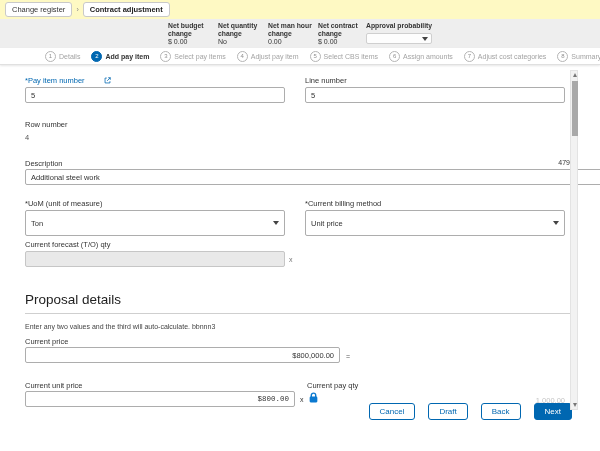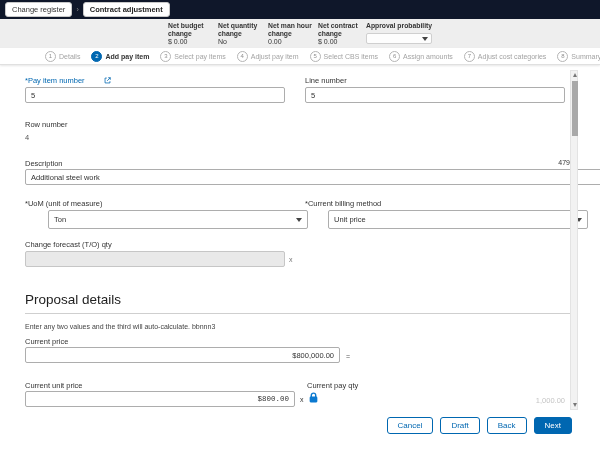--- a/index.html
+++ b/index.html
@@ -2,21 +2,21 @@
 <html><head>
 <meta charset="utf-8">
 <style>
   html,body{margin:0;padding:0;}
   body{
     width:600px;height:451px;position:relative;overflow:hidden;
     background:#ffffff;color:#333;
     font-family:"Liberation Sans", sans-serif;font-size:8px;
   }
   
-  .topbar{position:absolute;top:0;left:0;right:0;height:19px;background:#0f172a;
+  .topbar{position:absolute;top:0;left:0;right:0;height:19px;background:#fef9c3;
     display:flex;align-items:center;gap:4px;padding-left:5px;}
   .chip{border:1px solid #c9c9c9;border-radius:3px;background:#fff;
     padding:2px 6px;font-size:7.5px;color:#333;white-space:nowrap;cursor:pointer;}
   .chip.bold{font-weight:bold;color:#222;}
   .crumb-sep{color:#888;font-size:7px;}
   
   .metricsbar{position:absolute;top:19px;left:0;right:0;height:29px;
     background:#eeeeee;border-bottom:1px solid #dcdcdc;}
   .metric{position:absolute;top:3px;width:48px;}
   .metric-label{font-weight:bold;font-size:6.8px;color:#333;line-height:1.18;height:14px;}
@@ -40,32 +40,32 @@
   .step.active .step-label{color:#333;font-weight:bold;}
   
   .lbl{position:absolute;font-size:7.5px;color:#333;white-space:nowrap;}
   .lbl.link{color:#0067b1;cursor:pointer;display:flex;align-items:center;gap:19px;}
   .val-static{position:absolute;font-size:7.5px;color:#555;}
   input.box{position:absolute;border:1px solid #adadad;border-radius:2px;height:16px;
     box-sizing:border-box;font-size:7.5px;padding:0 5px;color:#333;background:#fff;
     font-family:"Liberation Sans", sans-serif;}
   input.box.right{text-align:right;}
   input.box.disabled{background:#e9e9e9;border-color:#c6c6c6;}
-  .dropdown{position:absolute;border:1px solid #adadad;border-radius:2px;height:19px;
+  .dropdown{position:absolute;border:1px solid #adadad;border-radius:2px;height:26px;
     box-sizing:border-box;display:flex;align-items:center;justify-content:space-between;
-    padding:0 5px;font-size:7.5px;background:#fff;color:#333;cursor:pointer;margin-left:23px;}
+    padding:0 5px;font-size:7.5px;background:#fff;color:#333;cursor:pointer;}
   .counter{position:absolute;font-size:7px;color:#333;}
   .suffix{position:absolute;font-size:7px;color:#777;}
   .section-heading{position:absolute;font-size:13.5px;color:#222;font-weight:500;}
   .rule{position:absolute;left:25px;right:25px;border-top:1px solid #cfcfcf;height:0;}
   .hint{position:absolute;font-size:7px;color:#444;}
   .ghost-val{position:absolute;font-size:7.5px;color:#c4c4c4;text-align:right;}
   .lock{position:absolute;cursor:pointer;line-height:0;}
   
-  .footer-buttons{position:absolute;top:417px;right:28px;display:flex;gap:7px;}
+  .footer-buttons{position:absolute;top:403px;right:28px;display:flex;gap:13px;}
   .btn{height:17px;padding:0 10px;border-radius:3px;border:1px solid #0067b1;background:#fff;
     color:#0067b1;font-size:8px;font-family:"Liberation Sans", sans-serif;
     display:flex;align-items:center;cursor:pointer;}
   .btn.primary{background:#0067b1;color:#fff;border-color:#0067b1;}
   
   .scrollbar{position:absolute;left:570px;top:70px;width:8px;height:340px;
     background:#f2f2f2;border:1px solid #e3e3e3;box-sizing:border-box;}
   .sb-arrow{position:absolute;left:1px;width:6px;height:8px;display:flex;
     align-items:center;justify-content:center;cursor:pointer;}
   .sb-up{top:0;}
@@ -169,21 +169,21 @@
   <span>Ton</span>
   <span class="caret"></span>
 </div>
 
 <div class="lbl" style="left:305px;top:199px">*Current billing method</div>
 <div class="dropdown" style="left:305px;top:210px;width:260px">
   <span>Unit price</span>
   <span class="caret"></span>
 </div>
 
-<div class="lbl" style="left:25px;top:240px">Change forecast (T/O) qty</div>
+<div class="lbl" style="left:25px;top:240px">Current forecast (T/O) qty</div>
 <input class="box disabled" style="left: 25px; top: 251px; width: 260px;" disabled="" value="">
 <div class="suffix" style="left:289px;top:256px">x</div>
 
 <div class="section-heading" style="left:25px;top:292px">Proposal details</div>
 <div class="rule" style="top:313px"></div>
 <div class="hint" style="left:25px;top:323px">Enter any two values and the third will auto-calculate. bbnnn3</div>
 
 <div class="lbl" style="left:25px;top:337px">Current price</div>
 <input class="box right" style="left: 25px; top: 347px; width: 315px;" value="$800,000.00">
 <div class="suffix" style="left:346px;top:353px;color:#555">=</div>

